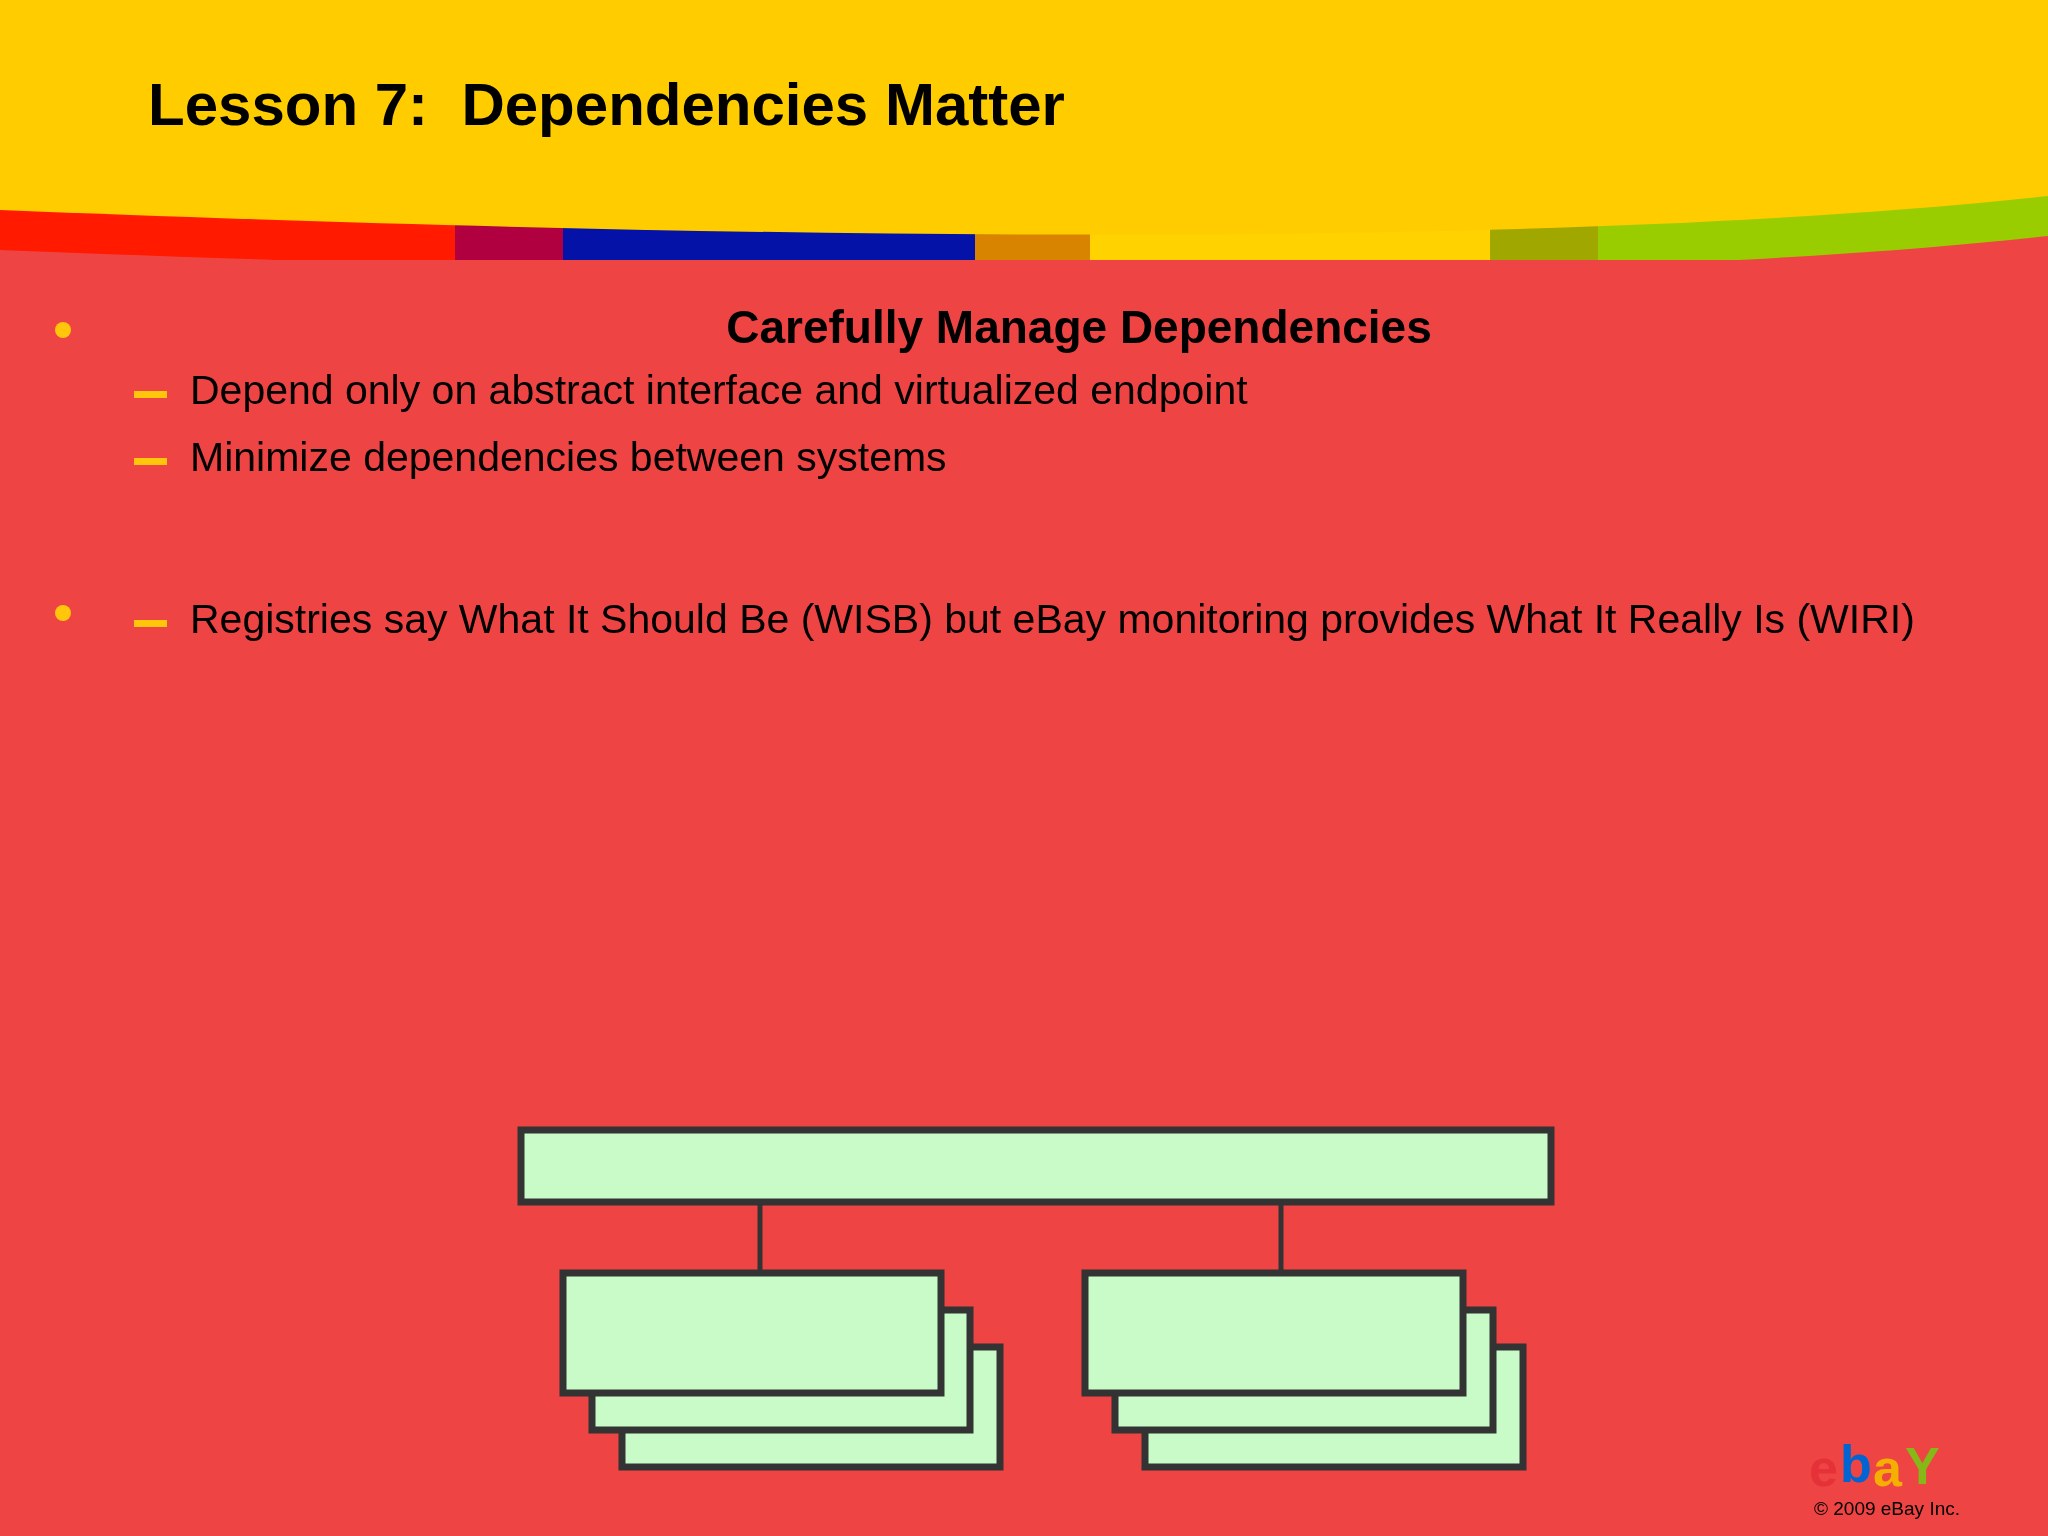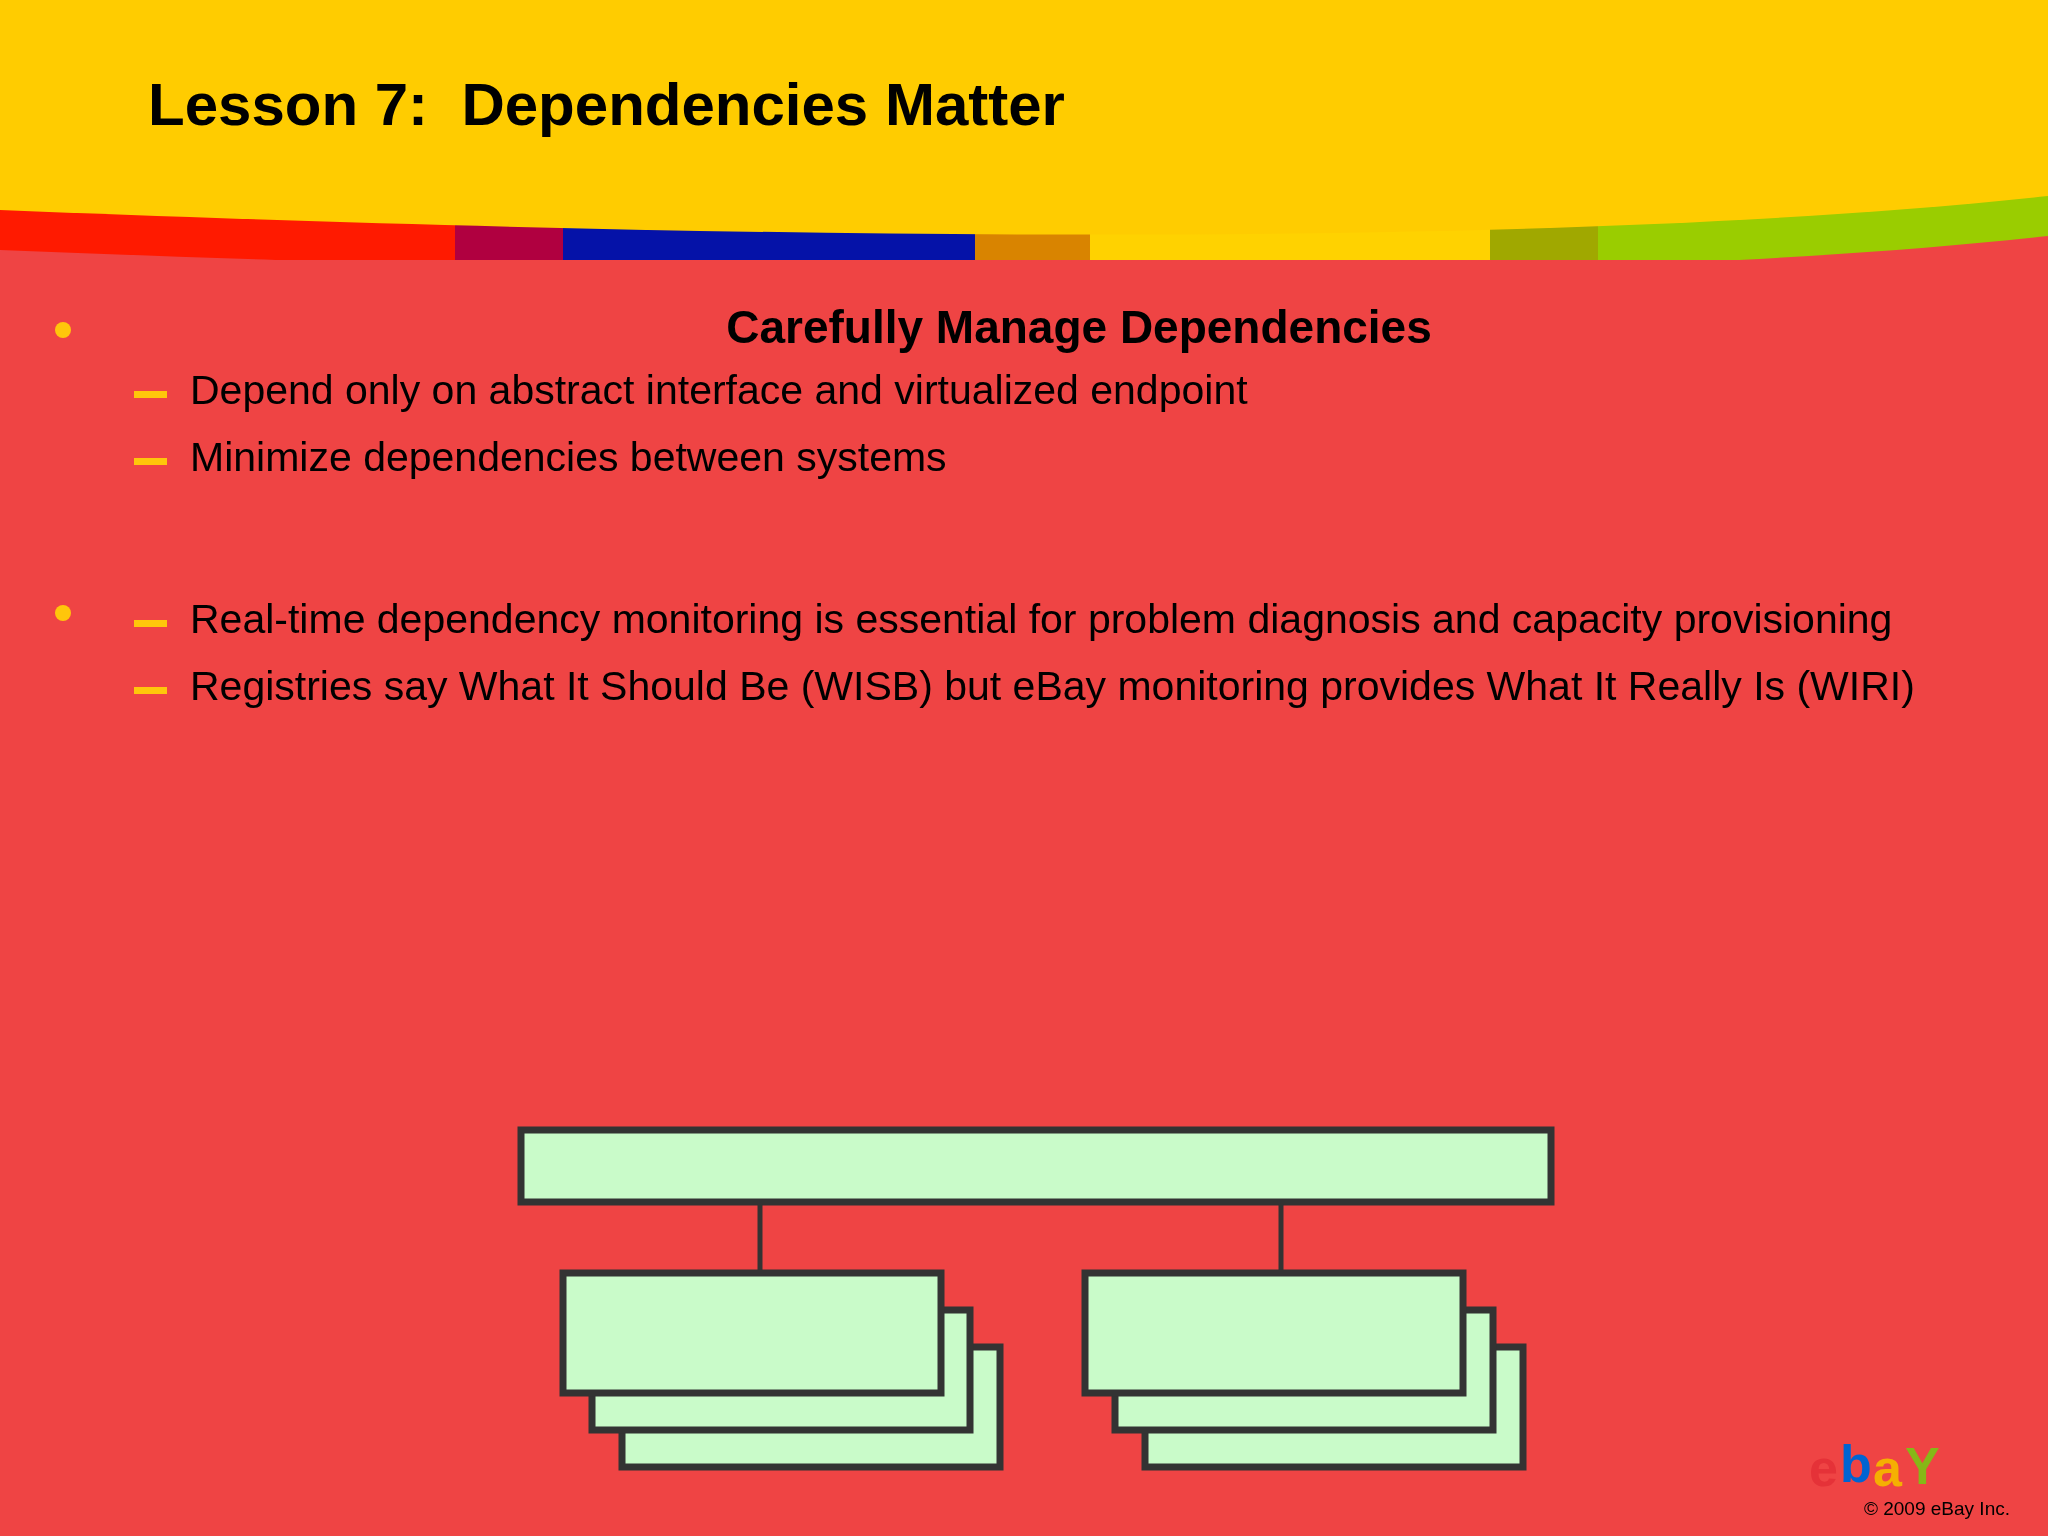--- a/index.html
+++ b/index.html
@@ -117,21 +117,20 @@
     width: 250px;
     text-align: center;
   }
   #ebay-wordmark {
     display: block;
     margin: 0 auto;
   }
   #copyright {
     font-size: 19px;
     color: #000000;
-    text-align: right;
     margin-top: 2px;
     padding-right: 4px;
     white-space: nowrap;
   }
 </style>
 </head>
 <body>
 
 <div id="slide">
 
@@ -178,24 +177,20 @@
       <span>Minimize dependencies between systems</span>
     </div>
 
 
     <div class="gap-block"></div>
 
     <div class="lvl1">
       <span class="dot"></span>
     </div>
 
-    <div class="lvl2">
-      <span class="dash"></span>
-      <span>Real-time dependency monitoring is essential for problem diagnosis and capacity provisioning</span>
-    </div>
 
     <div class="lvl2">
       <span class="dash"></span>
       <span>Registries say What It Should Be (WISB) but eBay monitoring provides What It Really Is (WIRI)</span>
     </div>
 
   </div>
 
   <div id="diagram">
     <svg width="2048" height="380" viewBox="0 0 2048 380">

